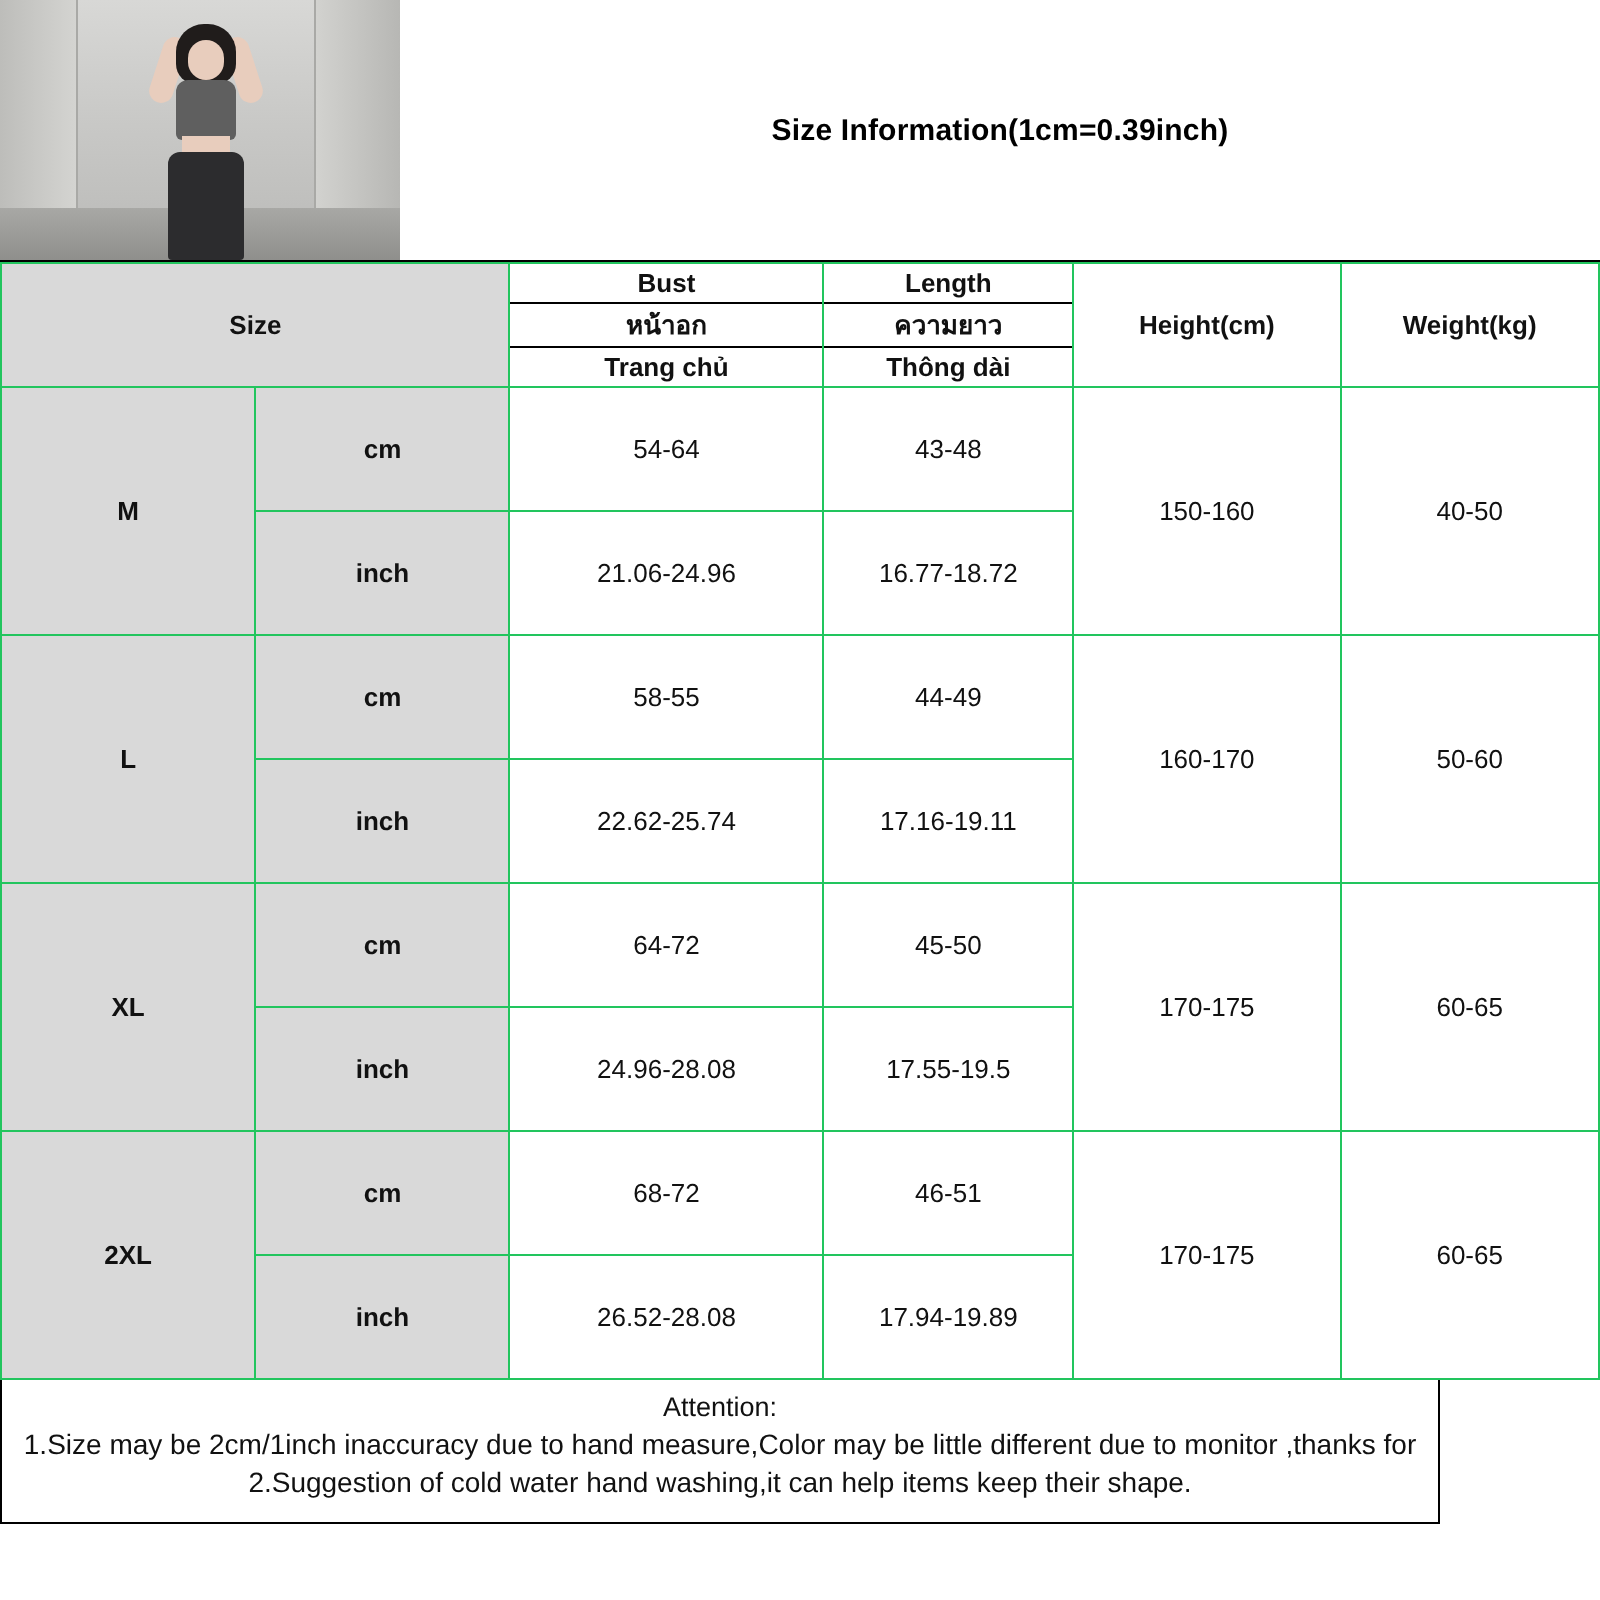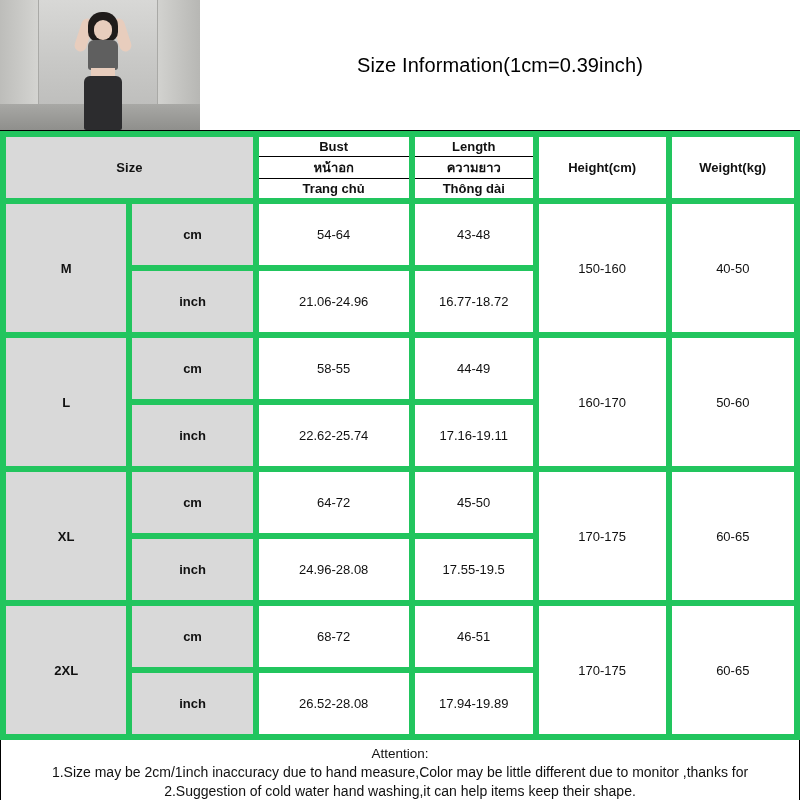--- a/index.html
+++ b/index.html
@@ -125,34 +125,34 @@
   .title-block {
     flex: 1;
     display: flex;
     flex-direction: column;
     align-items: center;
     justify-content: center;
     gap: 5px;
     padding: 0 10px;
   }
   .title-line {
-    font-weight: normal;
-    font-size: 20px;
+    font-weight: bold;
+    font-size: 15px;
     letter-spacing: 0.1px;
     text-align: left;
     color: #000;
   }
   
   table.size-table {
     width: 800px;
     border-collapse: collapse;
     table-layout: fixed;
   }
   table.size-table td {
-    border: 6px solid #22c55e;
+    border: 1px solid #22c55e;
     font-size: 13px;
     text-align: center;
     vertical-align: middle;
     color: #111;
     padding: 0;
     height: 61px;
     margin-left: 15px;
   }
   .col-size { width: 120px; }
   .col-unit { width: 120px; }
@@ -196,21 +196,21 @@
   }
   .val {
     font-size: 13px;
   }
   .row-header td { height: 72px; }
   
   .attention {
     border: 1px solid #000;
     border-top: none;
     box-sizing: border-box;
-    width: 800px;
+    width: 720px;
     padding: 6px 10px 10px 10px;
     background: #ffffff;
   }
   .att-title {
     text-align: center;
     font-size: 13.5px;
     color: #111;
     margin-bottom: 2px;
   }
   .att-line {

